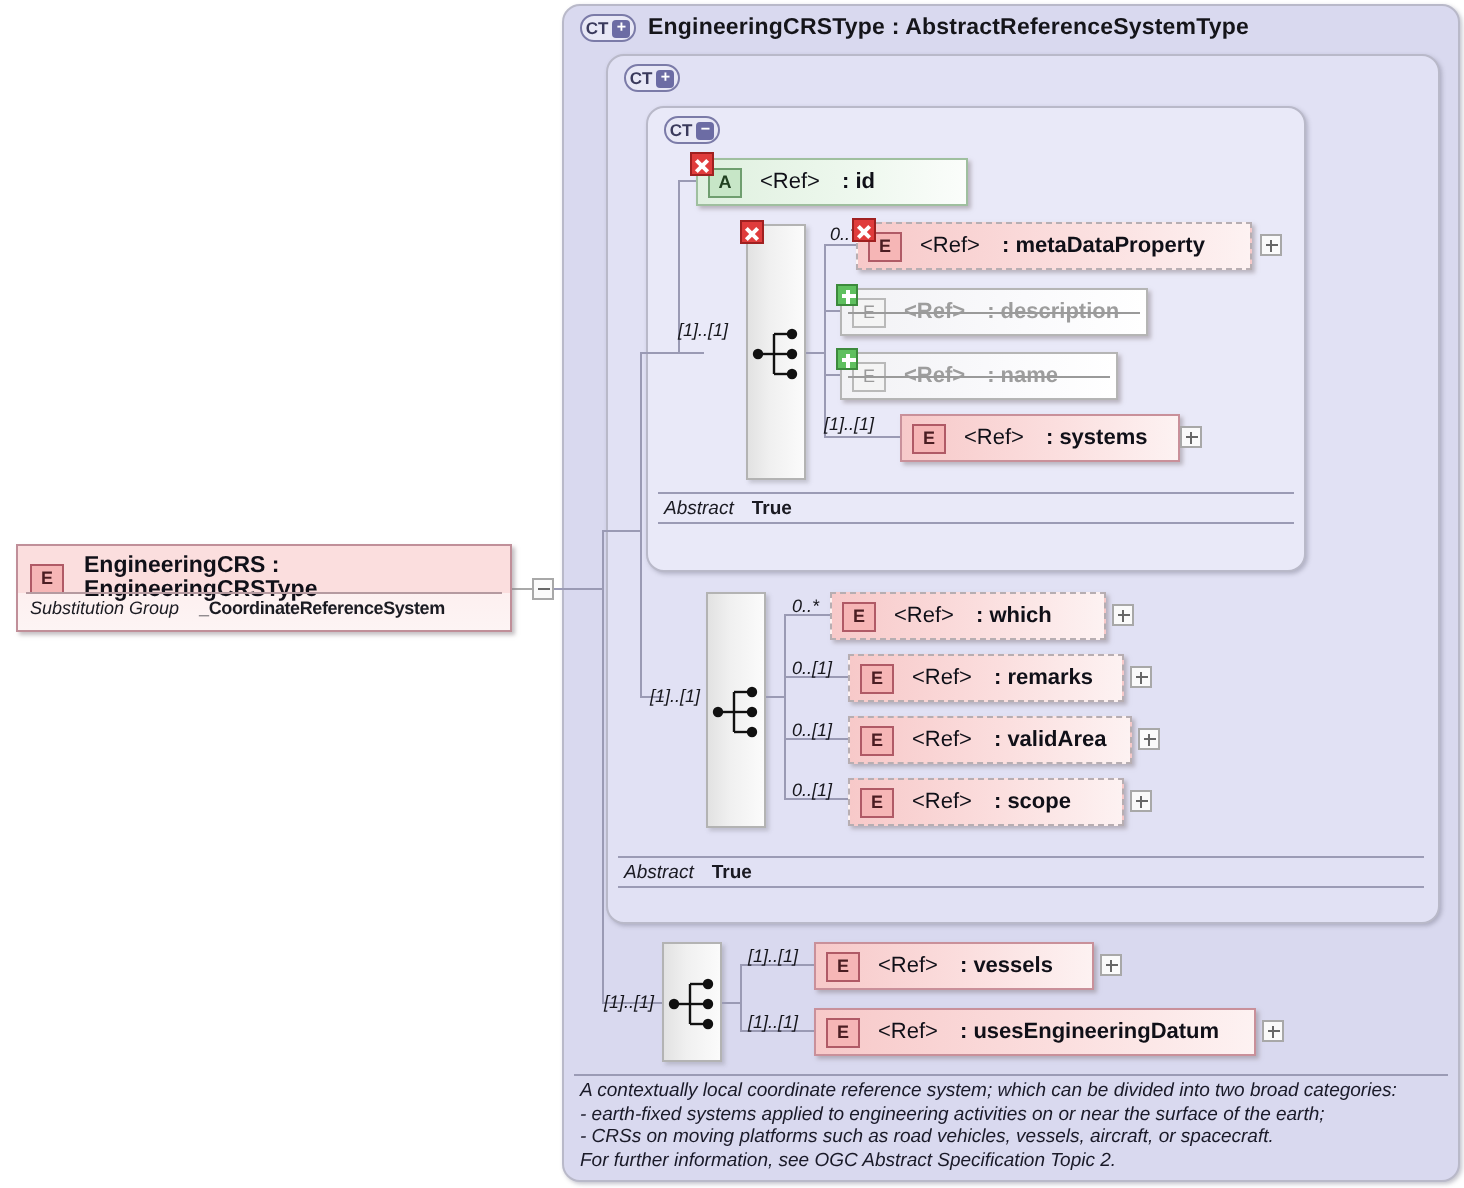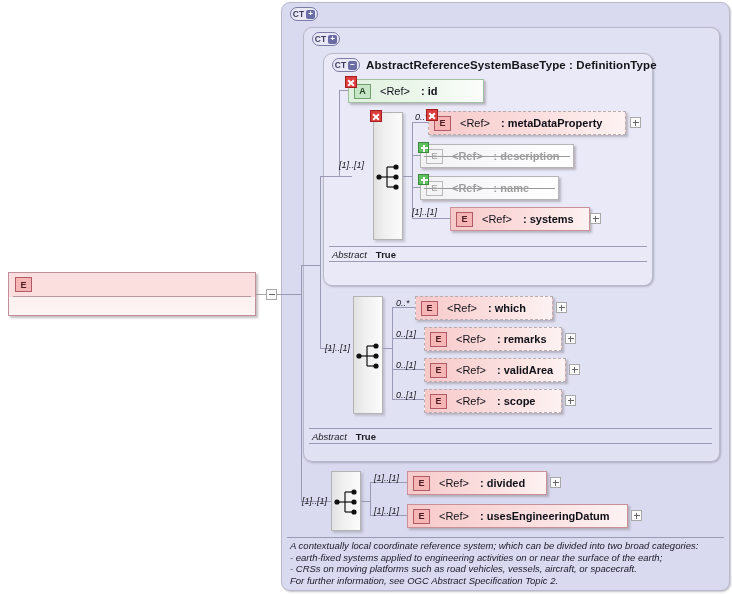--- a/index.html
+++ b/index.html
@@ -261,33 +261,33 @@
   }
 </style>
 </head>
 <body>
 
 <div id="canvas">
 
   <div class="ctbox lvl1" style="left:281px; top:2px; width:449px; height:589px;">
     <div class="ct-header">
       <span class="ct-badge">CT<span class="pm">+</span></span>
+      <span>EngineeringCRSType : AbstractReferenceSystemType</span>
     </div>
   </div>
 
   <div class="ctbox lvl2" style="left:303px; top:27px; width:417px; height:435px;">
     <div class="ct-header">
       <span class="ct-badge">CT<span class="pm">+</span></span>
     </div>
   </div>
 
   <div class="ctbox lvl3" style="left:323px; top:53px; width:330px; height:233px;">
     <div class="ct-header">
       <span class="ct-badge">CT<span class="pm">−</span></span>
-      <span>AbstractReferenceSystemBaseType : DefinitionType</span>
     </div>
   </div>
 
   <div class="sep" style="left:329px; top:246px; width:318px;"></div>
   <div class="abstract-row" style="left:332px; top:249px;">
     <span class="lbl">Abstract</span><span class="val">True</span>
   </div>
   <div class="sep" style="left:329px; top:261px; width:318px;"></div>
 
   <div class="sep" style="left:309px; top:428px; width:403px;"></div>
@@ -454,32 +454,36 @@
 
   <div class="ln v" style="left:370px; top:482px; height:33px;"></div>
   <div class="ln h" style="left:361px; top:501px; width:10px;"></div>
   <div class="ln h" style="left:370px; top:482px; width:38px;"></div>
   <div class="ln h" style="left:370px; top:515px; width:38px;"></div>
 
   <div class="card" style="left:374px; top:473px;">[1]..[1]</div>
   <div class="nodebox solid grad" style="left:407px; top:471px; width:140px;">
     <span class="icon-e">E</span>
     <span class="node-ref">&lt;Ref&gt;</span>
-    <span class="node-name">: divided</span>
+    <span class="node-name">: vessels</span>
   </div>
   <div class="expand" style="left:550px; top:477px;"></div>
 
   <div class="card" style="left:374px; top:506px;">[1]..[1]</div>
   <div class="nodebox solid grad" style="left:407px; top:504px; width:221px;">
     <span class="icon-e">E</span>
     <span class="node-ref">&lt;Ref&gt;</span>
     <span class="node-name">: usesEngineeringDatum</span>
   </div>
   <div class="expand" style="left:631px; top:510px;"></div>
 
   <div id="root-el">
     <div class="title">
       <span class="icon-e">E</span>
+      <span class="nm">EngineeringCRS : EngineeringCRSType</span>
     </div>
     <div class="hr"></div>
+    <div class="subrow">
+      <span class="k">Substitution Group</span><span class="v">_CoordinateReferenceSystem</span>
+    </div>
   </div>
 
 </div>
 
 </body></html>

